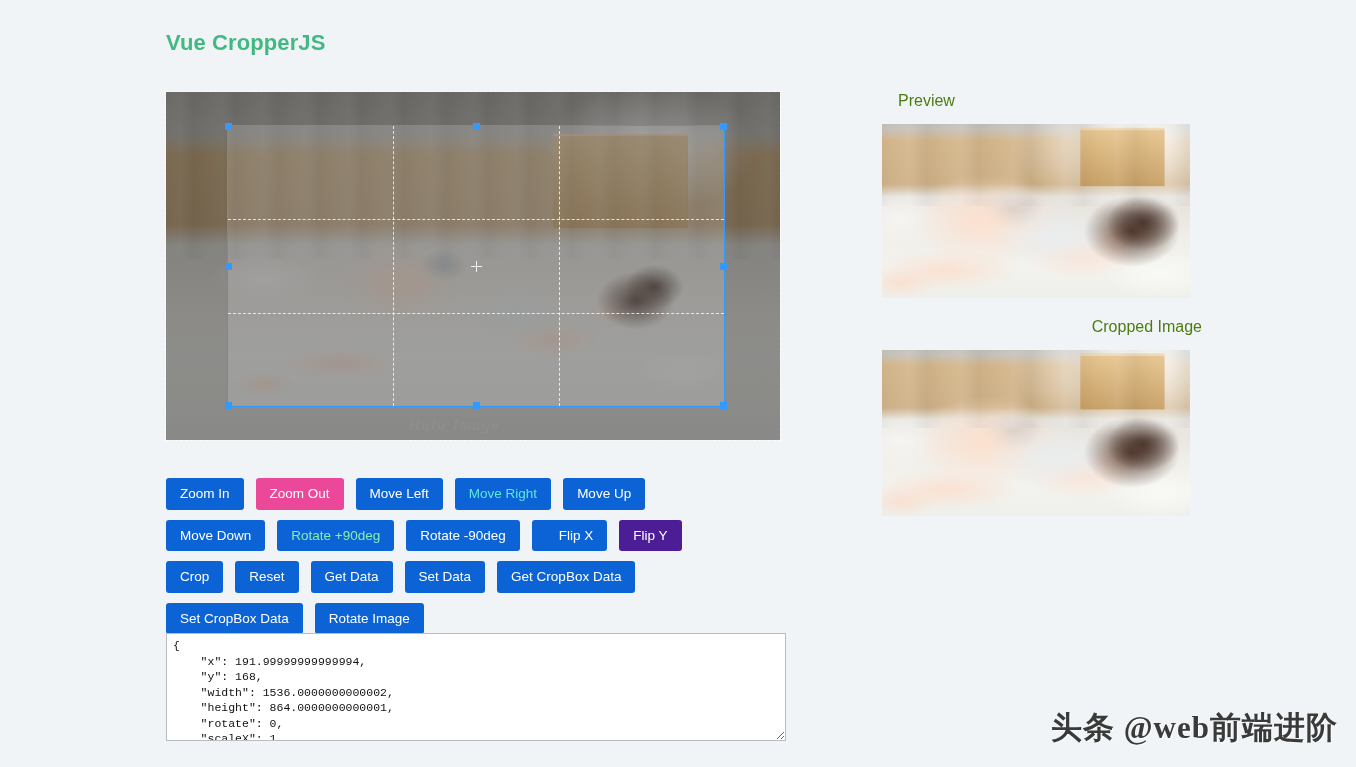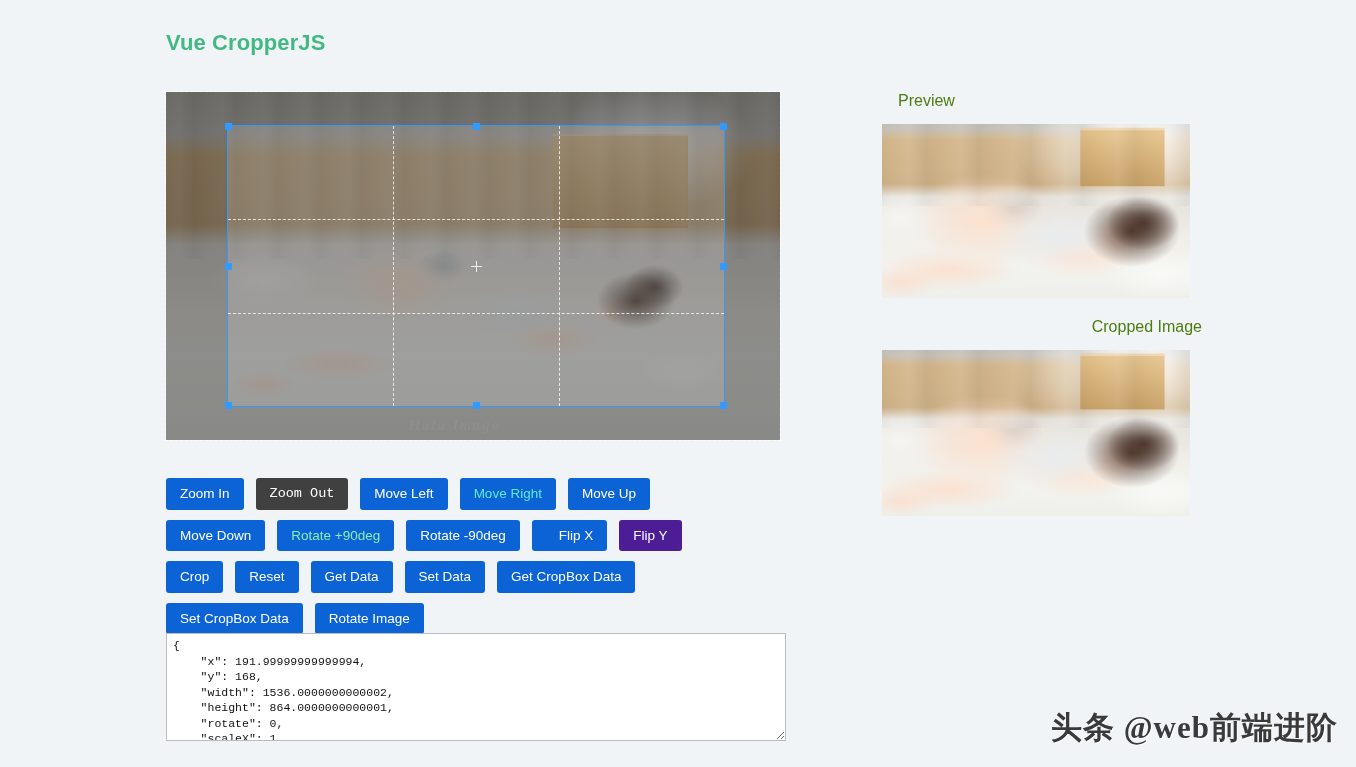--- a/index.html
+++ b/index.html
@@ -330,21 +330,21 @@
         <div class="handle s" style="background: rgb(51, 153, 255);"></div>
         <div class="handle se" style="background: rgb(51, 153, 255);"></div>
       </div>
 
     </div>
   </div>
 
   <div class="btn-rows">
     <div class="btn-row">
       <button class="btn" style="background: rgb(11, 99, 214); color: rgb(255, 255, 255);">Zoom In</button>
-      <button class="btn" style="background: #404040; color: rgb(255, 255, 255); font-family: Liberation Mono, monospace;">Zoom Out</button>
+      <button class="btn" style="background: #ec4899; color: rgb(255, 255, 255);">Zoom Out</button>
       <button class="btn" style="background: rgb(11, 99, 214); color: rgb(255, 255, 255);">Move Left</button>
       <button class="btn" style="background: rgb(11, 99, 214); color: #5eead4;">Move Right</button>
       <button class="btn" style="background: rgb(11, 99, 214); color: rgb(255, 255, 255);">Move Up</button>
     </div>
     <div class="btn-row">
       <button class="btn" style="background: rgb(11, 99, 214); color: rgb(255, 255, 255);">Move Down</button>
       <button class="btn" style="background: rgb(11, 99, 214); color: #86efac;">Rotate +90deg</button>
       <button class="btn" style="background: rgb(11, 99, 214); color: rgb(255, 255, 255);">Rotate -90deg</button>
       <button class="btn" style="background: rgb(11, 99, 214); color: rgb(255, 255, 255); padding-left: 27px;">Flip X</button>
       <button class="btn" style="background: #4c1d95; color: rgb(255, 255, 255);">Flip Y</button>

